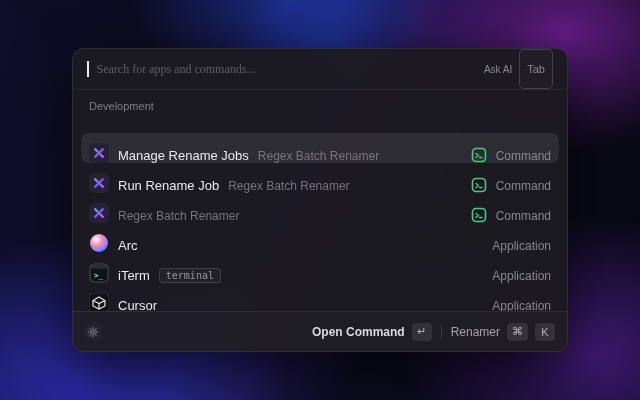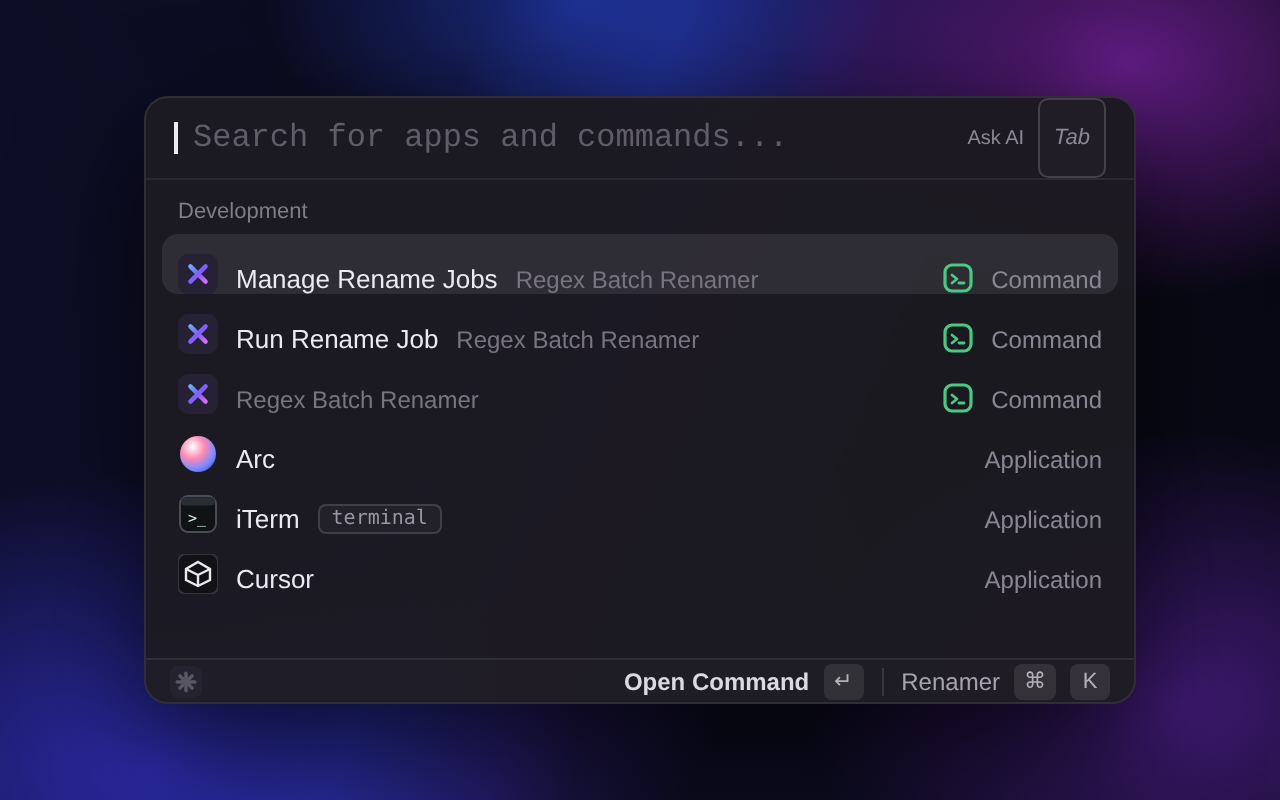--- a/index.html
+++ b/index.html
@@ -24,51 +24,51 @@
     border-radius:12px;
     box-shadow:0 24px 60px rgba(0,0,0,0.65);
     display:flex; flex-direction:column;
     overflow:hidden;
   }
 
   .search-row { display:flex; align-items:center; height:40px; padding:0 14px; gap:8px; flex:none; }
   .caret { width:1.5px; height:16px; background:#ecebf2; flex:none; }
   .search-input {
     flex:1; background:transparent; border:none; outline:none;
-    color:#ece9f1; font-size:16px; font-family:Liberation Mono, monospace;
+    color:#ece9f1; font-size:12px; font-family:Liberation Serif, serif;
   }
   .search-input::placeholder { color:#615c6a; }
   .askai { display:flex; align-items:center; gap:7px; flex:none; }
   .askai-label { font-size:10px; color:#8d8896; }
   .tab-key {
     font-size:11px; color:#8d8896; border:1px solid rgba(255,255,255,0.16);
-    border-radius:5px; padding:13px 7px; background:rgba(255,255,255,0.02);font-style:italic;
+    border-radius:5px; padding:13px 7px; background:rgba(255,255,255,0.02);
   }
 
   .divider { height:1px; background:rgba(255,255,255,0.07); flex:none; }
 
   .list { flex:1; padding:2px 8px 0; overflow:hidden; }
-  .section-title { font-size:11px; color:#817c8a; padding:8px 8px 5px; }
+  .section-title { font-size:11px; color:#817c8a; padding:8px 8px 21px; }
   .row { display:flex; align-items:flex-end; height:30px; padding:0 8px; border-radius:8px; gap:9px; }
   .row.selected { background:rgba(255,255,255,0.085); }
   .icon { width:20px; height:20px; flex:none; display:flex; align-items:center; justify-content:center; }
   .icon svg { display:block; }
   .title { font-size:13px; color:#ece9f1; white-space:nowrap; }
   .subtitle { font-size:12px; color:#797481; white-space:nowrap; }
   .item-badge {
     font-family:"DejaVu Sans Mono", monospace; font-size:10px; color:#9a95a3;
     border:1px solid rgba(255,255,255,0.14); border-radius:4px; padding:1px 6px;
     background:rgba(255,255,255,0.03);
   }
   .spacer { flex:1; }
   .type-icon { width:16px; height:16px; flex:none; }
   .type-label { font-size:12px; color:#8b8694;margin-top:40px; }
 
   .footer {
-    flex:none; height:22px; border-top:1px solid rgba(255,255,255,0.08);
+    flex:none; height:40px; border-top:1px solid rgba(255,255,255,0.08);
     display:flex; align-items:center; padding:0 12px; gap:9px;
     background:rgba(255,255,255,0.015);
   }
   .footer-icon { opacity:0.65; width:16px; height:16px; }
   .footer-group { display:flex; align-items:center; gap:7px; }
   .footer-primary-label { font-size:12px; color:#dcd9e1; font-weight:600; }
   .footer-actions-label { font-size:12px; color:#a7a2af; }
   .key {
     min-width:20px; height:18px; padding:0 5px; border-radius:4px;
     background:rgba(255,255,255,0.095); color:#b5b1bc; font-size:11px;

